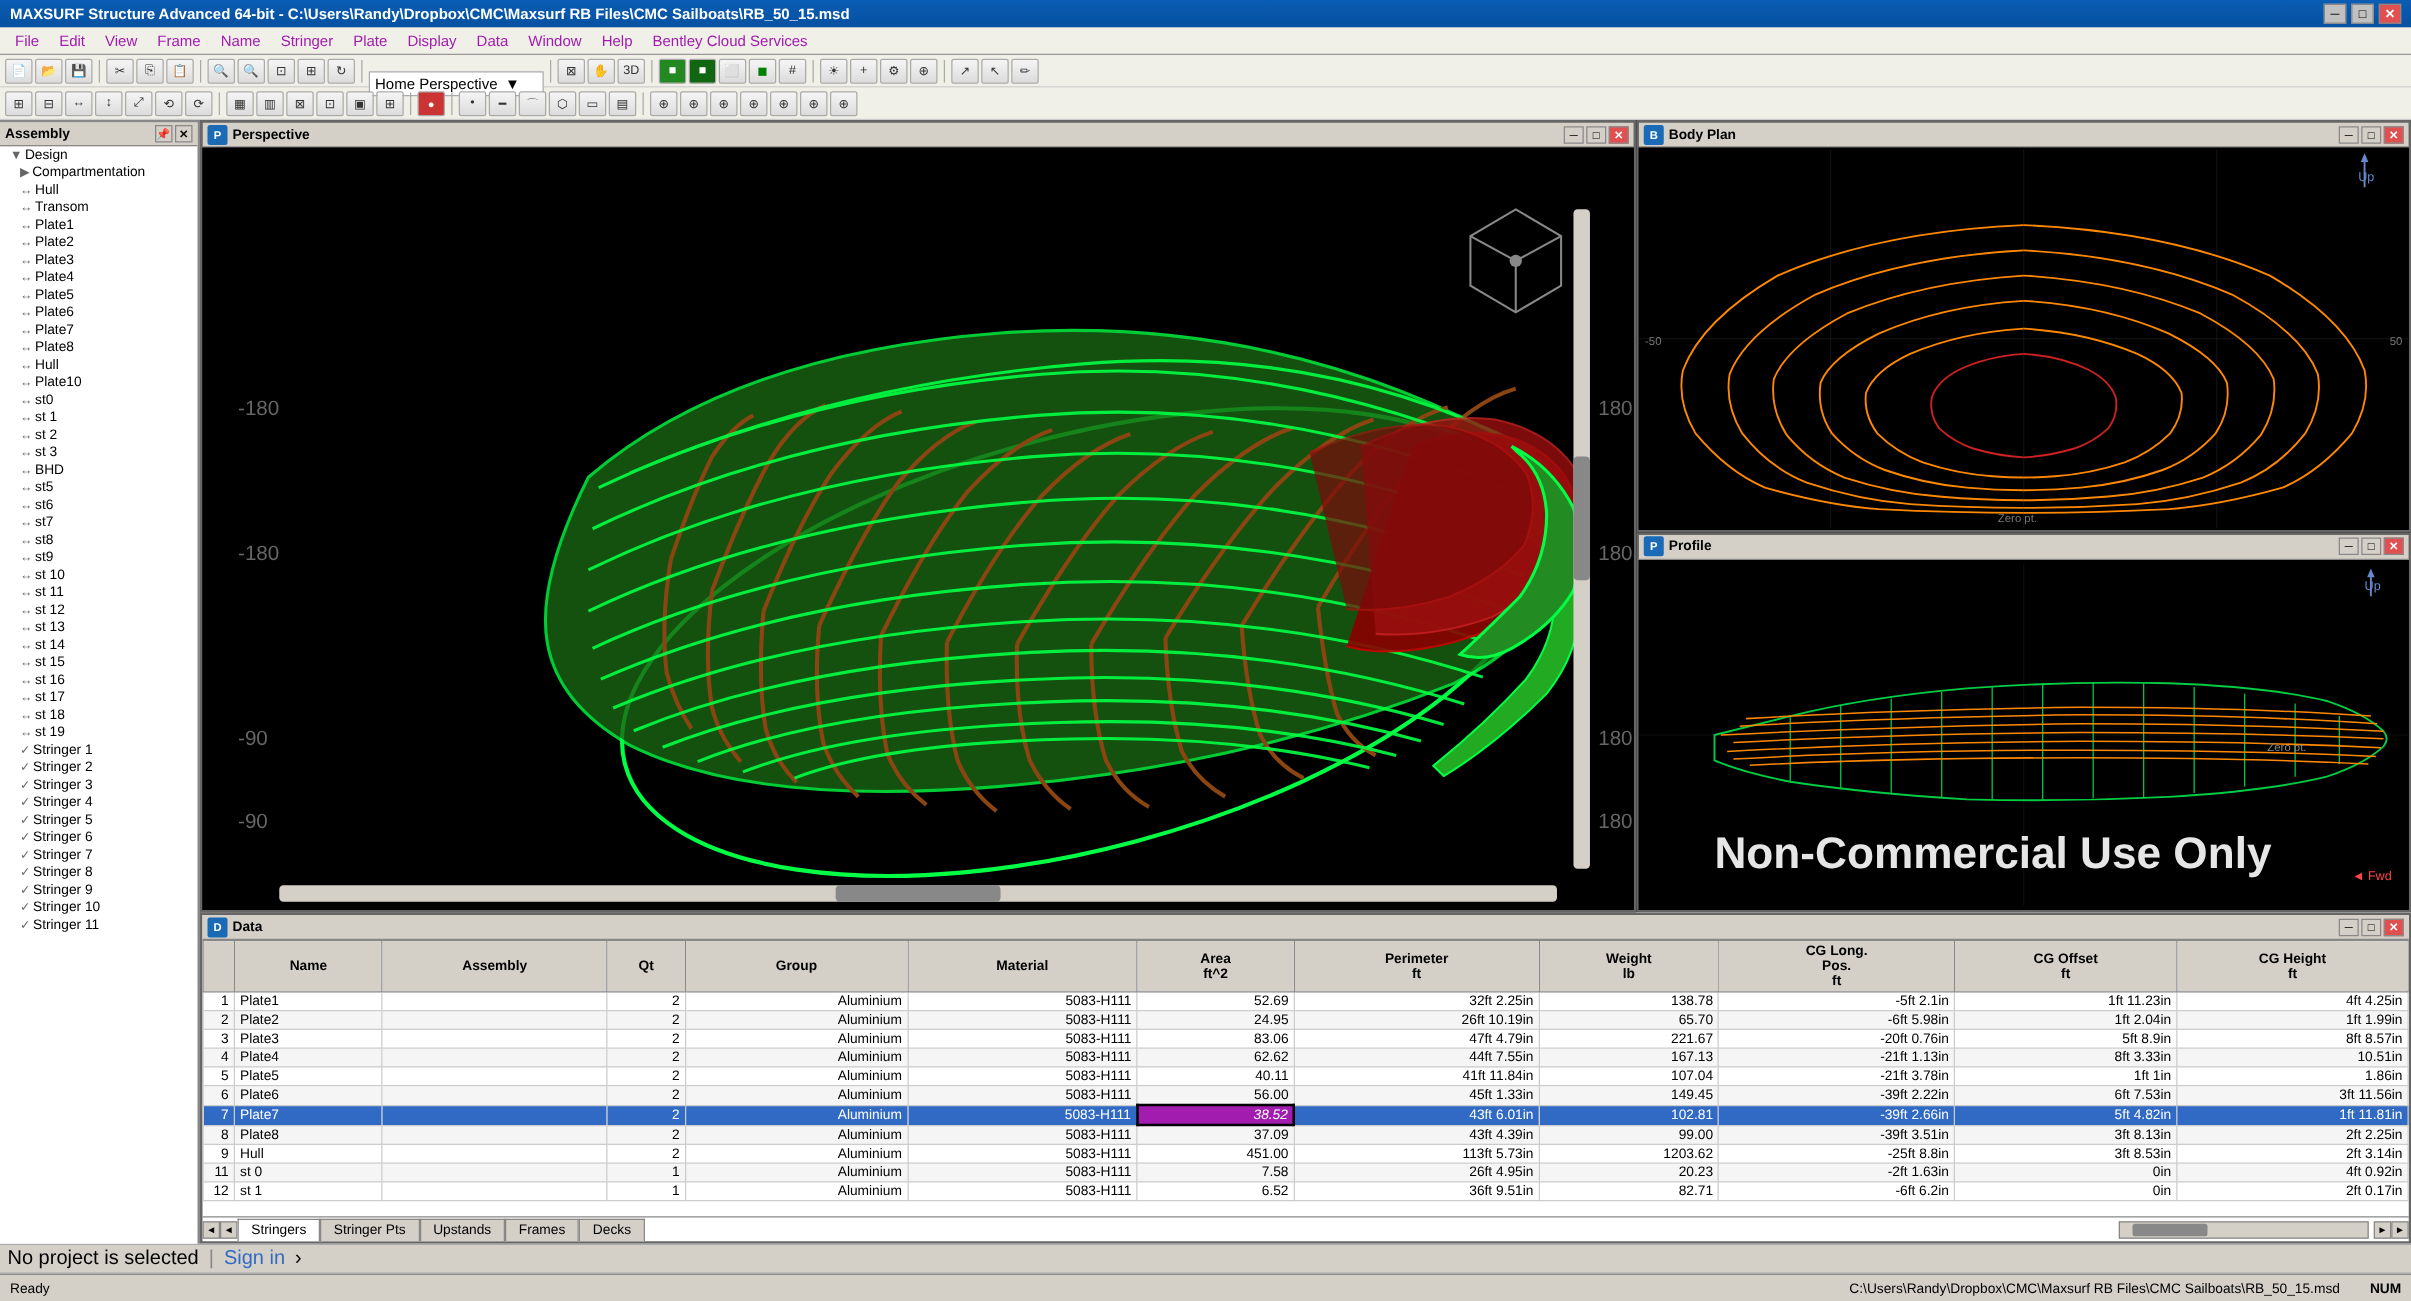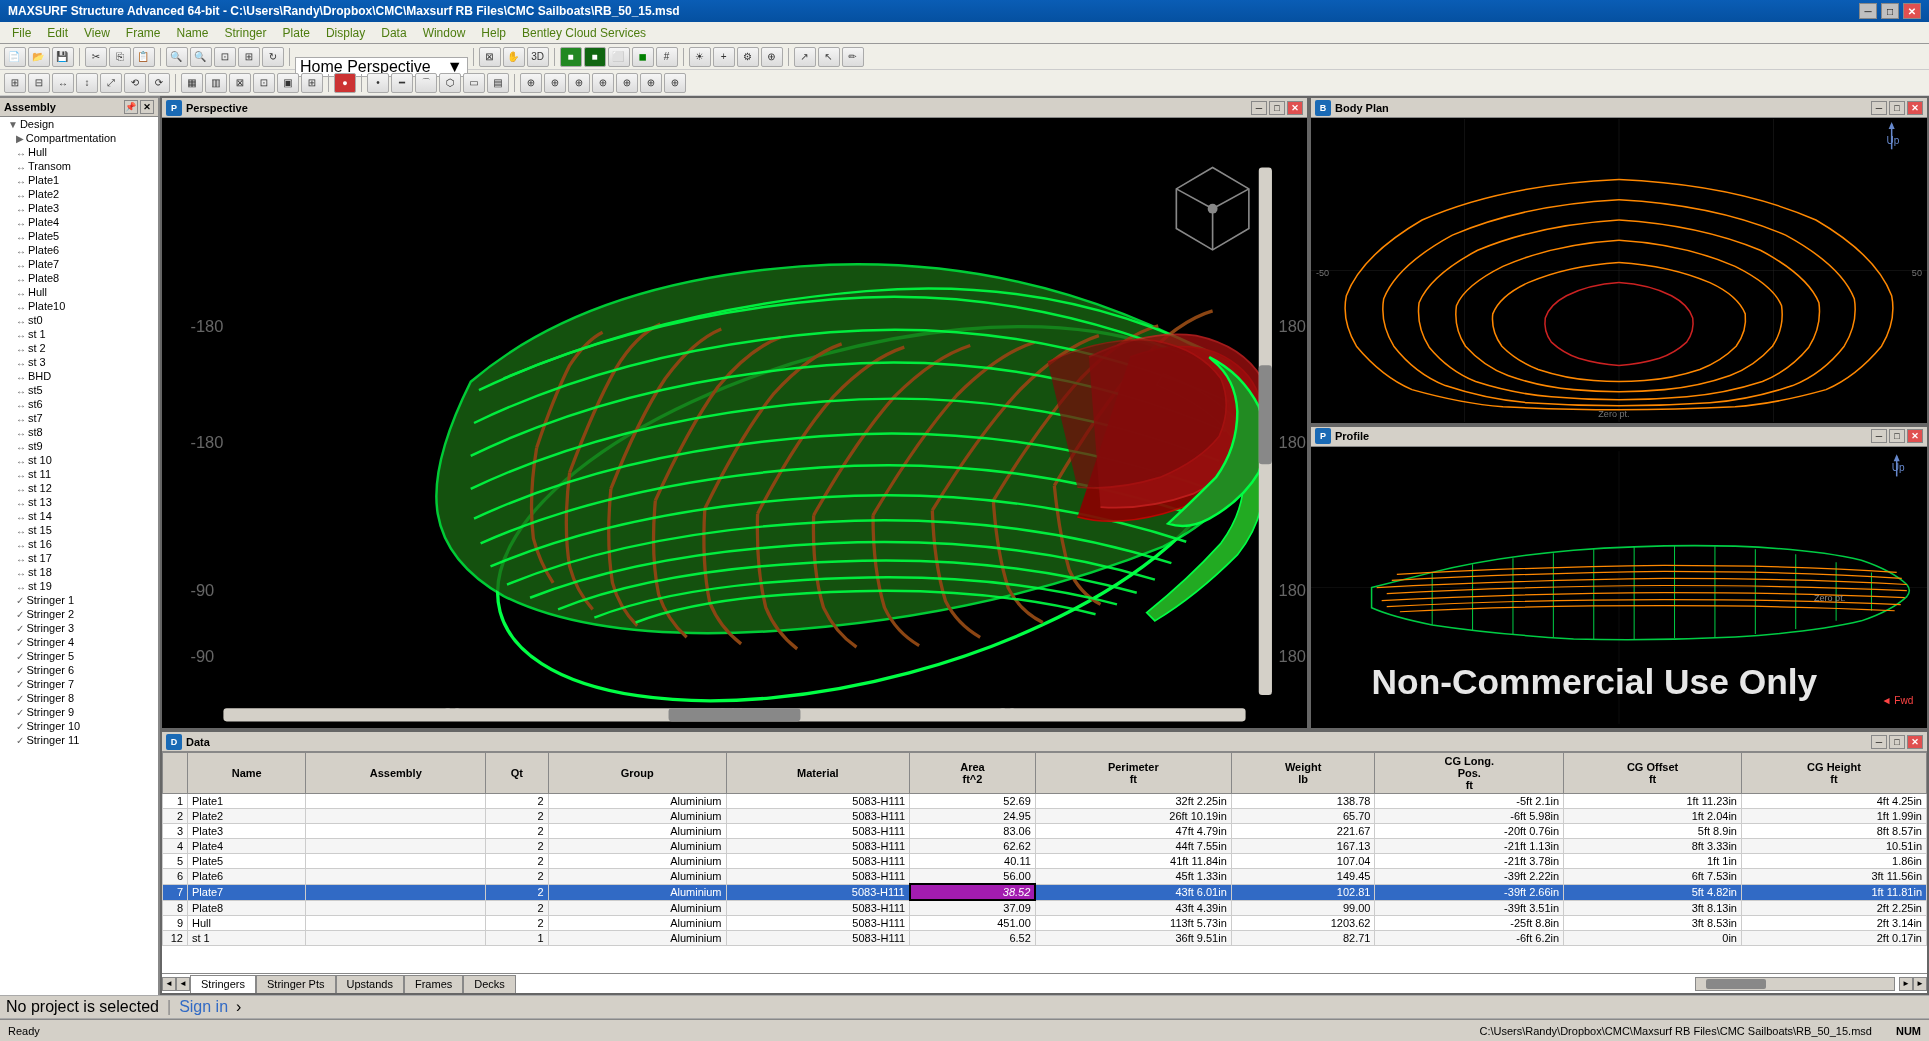--- a/index.html
+++ b/index.html
@@ -43,21 +43,21 @@
       background: #f0efe8;
       display: flex;
       align-items: center;
       border-bottom: 1px solid #999;
       padding: 0 4px;
     }
     .menu-item {
       padding: 2px 8px;
       cursor: pointer;
       font-size: 12px;
-      color: #4d7c0f;
+      color: #a21caf;
     }
 
     
     #toolbar1, #toolbar2 {
       width: 100%;
       height: 26px;
       background: #f0efe8;
       display: flex;
       align-items: center;
       border-bottom: 1px solid #ccc;
@@ -69,22 +69,22 @@
       background: linear-gradient(to bottom, #f5f5f5, #dcdcdc);
       border: 1px solid #aaa;
       display: flex; align-items: center; justify-content: center;
       cursor: pointer; font-size: 10px; color: #333;
       border-radius: 2px;
     }
     .tb-separator { width: 1px; height: 18px; background: #aaa; margin: 0 3px; }
     .tb-dropdown {
       height: 20px; padding: 0 4px;
       background: white; border: 1px solid #aaa;
-      font-size: 16px; cursor: pointer;
-      display: flex; align-items: center; gap: 16px;
+      font-size: 12px; cursor: pointer;
+      display: flex; align-items: center; gap: 6px;
       min-width: 140px;
       margin-top: 21px;
     }
 
     
     #main-area {
       display: flex;
       width: 100%;
       height: calc(1041px - 22px - 22px - 26px - 26px - 24px - 22px);
       
@@ -981,20 +981,34 @@
                 <td>Aluminium</td>
                 <td>5083-H111</td>
                 <td>451.00</td>
                 <td>113ft 5.73in</td>
                 <td>1203.62</td>
                 <td>-25ft 8.8in</td>
                 <td>3ft 8.53in</td>
                 <td>2ft 3.14in</td>
               </tr>
               <tr>
+                <td>11</td>
+                <td>st 0</td>
+                <td></td>
+                <td>1</td>
+                <td>Aluminium</td>
+                <td>5083-H111</td>
+                <td>7.58</td>
+                <td>26ft 4.95in</td>
+                <td>20.23</td>
+                <td>-2ft 1.63in</td>
+                <td>0in</td>
+                <td>4ft 0.92in</td>
+              </tr>
+              <tr>
                 <td>12</td>
                 <td>st 1</td>
                 <td></td>
                 <td>1</td>
                 <td>Aluminium</td>
                 <td>5083-H111</td>
                 <td>6.52</td>
                 <td>36ft 9.51in</td>
                 <td>82.71</td>
                 <td>-6ft 6.2in</td>

